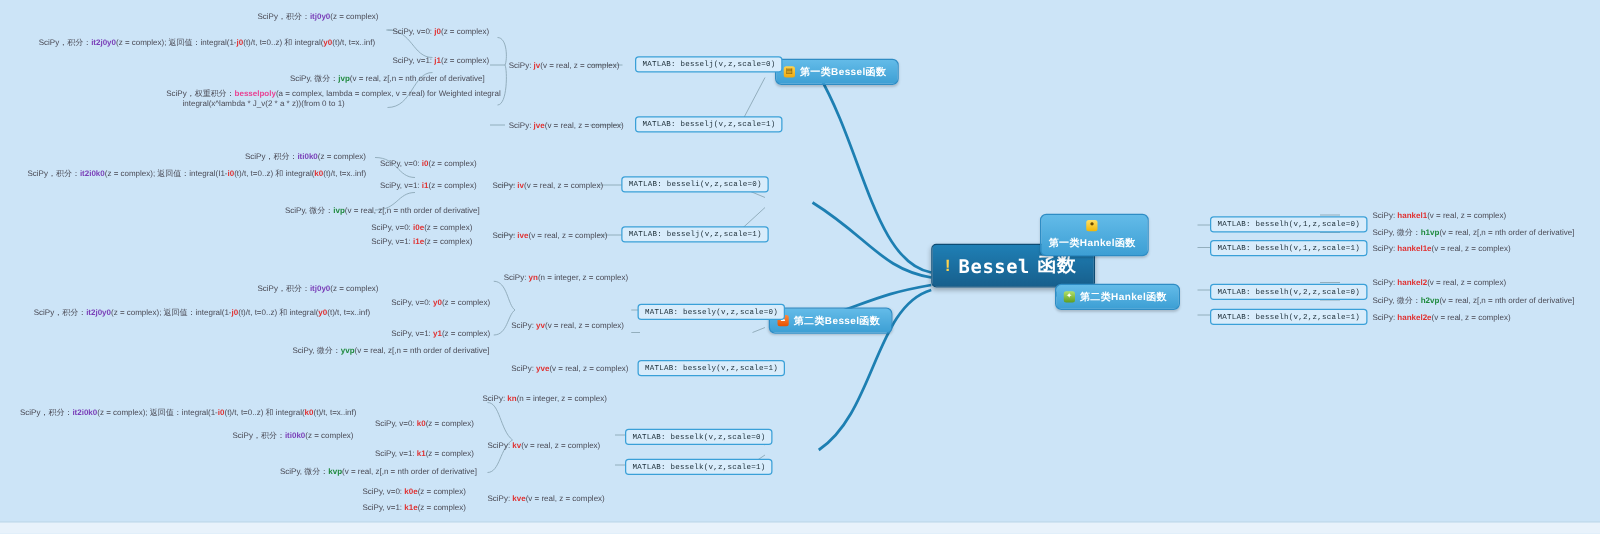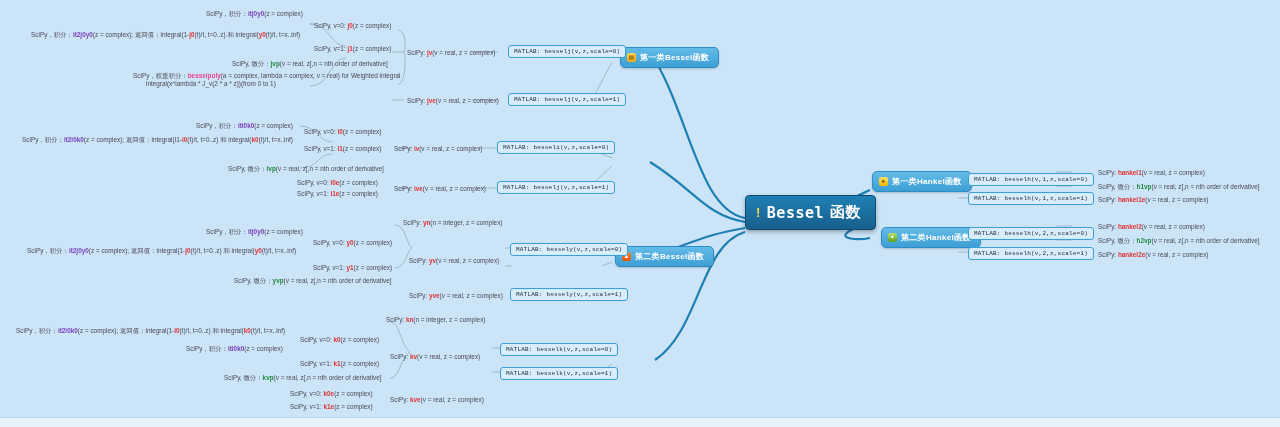--- a/index.html
+++ b/index.html
@@ -121,25 +121,25 @@
   </div>
 
   <div class="branch" style="left:620px;top:47px;justify-content:space-between;">
     <span class="ico i1">▤</span>
     <span>第一类Bessel函数</span>
   </div>
   <div class="branch" style="left:615px;top:246px;">
     <span class="ico i3">▲</span>
     <span>第二类Bessel函数</span>
   </div>
-  <div class="branch" style="left:872px;top:171px;">
+  <div class="branch" style="left:832px;top:171px;flex-direction:column;">
     <span class="ico i5">●</span>
     <span>第一类Hankel函数</span>
   </div>
-  <div class="branch" style="left:881px;top:227px;">
+  <div class="branch" style="left:844px;top:227px;">
     <span class="ico i6">✦</span>
     <span>第二类Hankel函数</span>
   </div>
 
   <div class="txt" style="left:206px;top:10px;">SciPy，积分：<span class="fn purple">itj0y0</span>(z = complex)</div>
   <div class="txt" style="left:31px;top:31px;">SciPy，积分：<span class="fn purple">it2j0y0</span>(z = complex); 返回值：integral(1-<span class="fn red">j0</span>(t)/t, t=0..z) 和 integral(<span class="fn red">y0</span>(t)/t, t=x..inf)</div>
   <div class="txt" style="left:314px;top:22px;">SciPy, v=0: <span class="fn red">j0</span>(z = complex)</div>
   <div class="txt" style="left:314px;top:45px;">SciPy, v=1: <span class="fn red">j1</span>(z = complex)</div>
   <div class="txt" style="left:232px;top:60px;">SciPy, 微分：<span class="fn green">jvp</span>(v = real, z[,n = nth order of derivative]</div>
   <div class="txt" style="left:133px;top:72px;">SciPy，权重积分：<span class="fn pink">besselpoly</span>(a = complex, lambda = complex, v = real) for Weighted integral</div>

